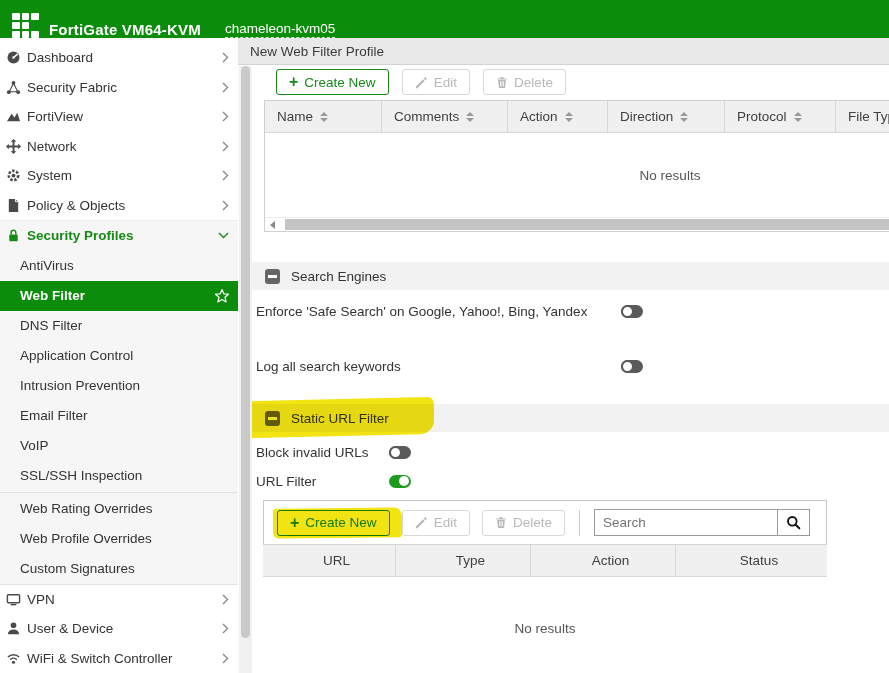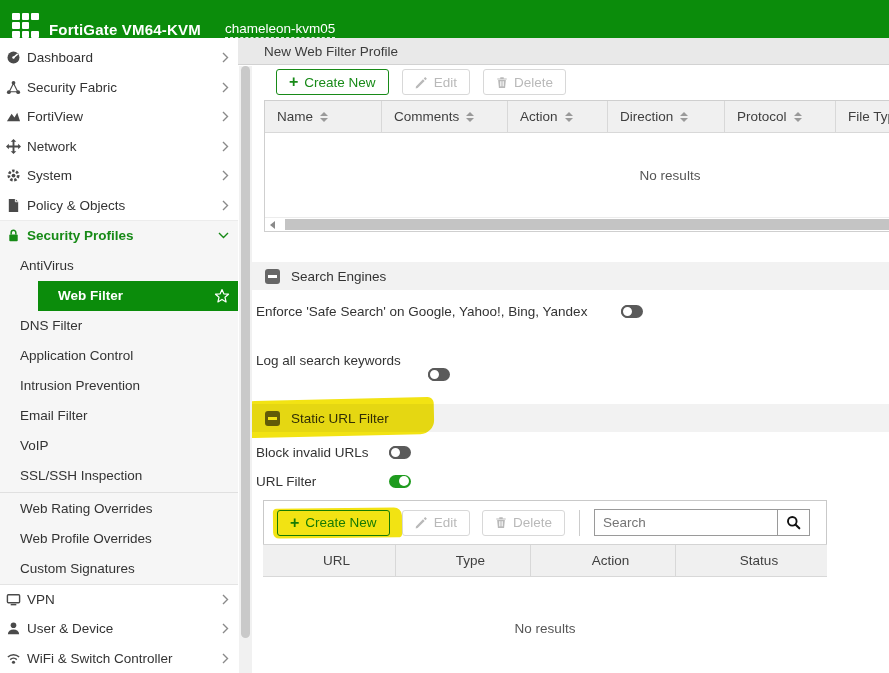--- a/index.html
+++ b/index.html
@@ -20,28 +20,28 @@
   
   .sidebar{position:absolute;left:0;top:38px;width:238px;height:635px;background:#fff;
            padding-top:5px;box-sizing:border-box;overflow:hidden;}
   .nav-item{height:29.5px;display:flex;align-items:center;padding:0 9px 0 5px;color:#333;cursor:pointer;}
   .nav-item .icn{width:17px;height:16px;margin-right:5px;display:flex;align-items:center;justify-content:center;flex:none;}
   .nav-item .lbl{flex:1;white-space:nowrap;}
   .nav-item.sp .lbl{color:#178a17;font-weight:bold;}
   .chev{flex:none;display:flex;align-items:center;}
   .submenu{background:#f6f6f6;border-top:1px solid #ececec;border-bottom:1px solid #e4e4e4;}
   .sub-item{height:30px;display:flex;align-items:center;padding:0 8px 0 20px;color:#333;cursor:pointer;}
-  .sub-item.sel{background:#0b8c0b;color:#fff;font-weight:bold;margin-left:38px;}
+  .sub-item.sel{background:#0b8c0b;color:#fff;font-weight:bold;}
   .sub-item .star{margin-left:auto;display:flex;align-items:center;}
   .sub-divider{border-top:1px solid #e0e0e0;margin:1px 0;}
   .submenu .hdr-item{background:#f6f6f6;}
 
   
   .titlebar{position:absolute;left:238px;top:38px;width:651px;height:27px;background:#e9e9e9;
-            border-bottom:1px solid #d2d2d2;line-height:27px;padding-left:26px;box-sizing:border-box;
+            border-bottom:1px solid #d2d2d2;line-height:27px;padding-left:12px;box-sizing:border-box;
             color:#3c3c3c;font-size:13.5px;}
 
   
   .vscroll{position:absolute;left:239px;top:66px;width:13px;height:607px;background:#f1f1f1;}
   .vthumb{position:absolute;left:2px;top:0;width:9px;height:572px;background:#c9c9c9;border-radius:5px;}
 
   
   .main{position:absolute;left:252px;top:66px;width:637px;height:607px;overflow:hidden;background:#fff;}
 
   .btn{display:inline-flex;align-items:center;gap:6px;height:26px;padding:0 12px;background:#fff;
@@ -418,21 +418,21 @@
       <span class="minusbox"></span>
       <span class="sectitle">Search Engines</span>
     </div>
 
     <div class="togrow" style="top:232px;">
       <span class="rowlbl se-lbl">Enforce 'Safe Search' on Google, Yahoo!, Bing, Yandex</span>
       <span class="tog off">
           <span class="knob"></span>
         </span>
     </div>
-    <div class="togrow" style="top:287px;flex-direction:column;">
+    <div class="togrow" style="top:287px;">
       <span class="rowlbl se-lbl">Log all search keywords</span>
       <span class="tog off">
           <span class="knob"></span>
         </span>
     </div>
 
     <div class="sec" style="top:338px;">
       <span class="minusbox"></span>
       <span class="sectitle">Static URL Filter</span>
       <span class="marker hdr"></span>

